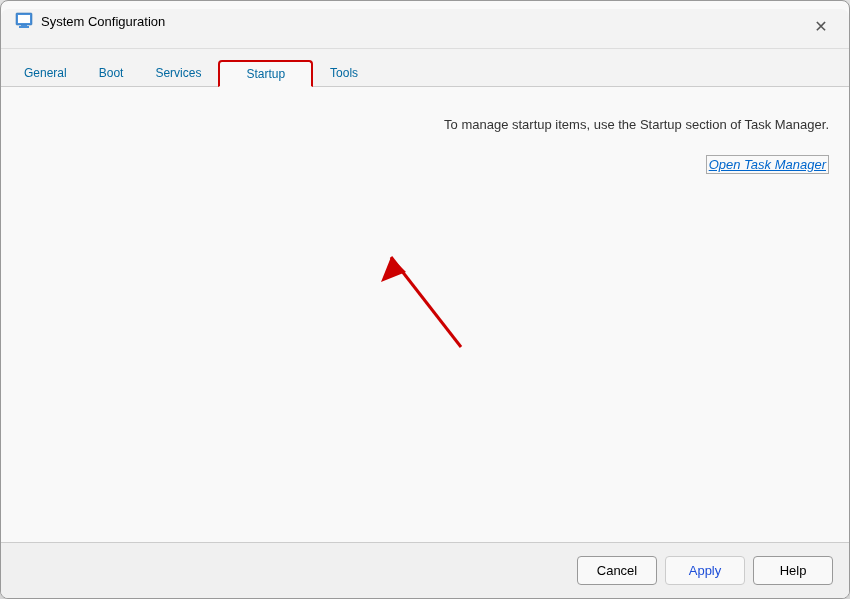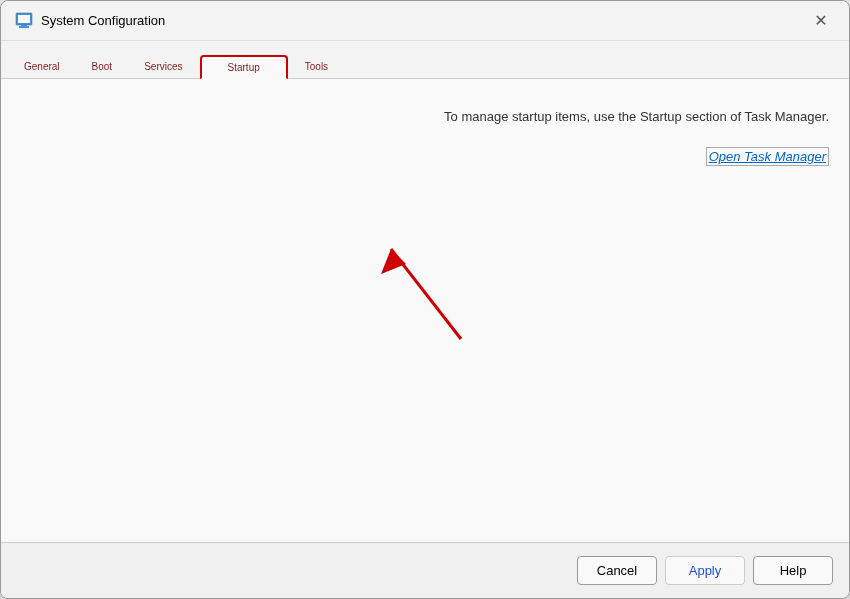--- a/index.html
+++ b/index.html
@@ -28,24 +28,25 @@
       display: flex;
       flex-direction: column;
       overflow: hidden;
     }
 
     .title-bar {
       background: #f3f3f3;
       border-bottom: 1px solid #ddd;
       padding: 3px 14px;
       display: flex;
-      align-items: center;
+      align-items: flex-start;
       justify-content: space-between;
       border-radius: 8px 8px 0 0;
       min-height: 40px;
+      margin-top: 8px;
     }
 
     .title-bar-left {
       display: flex;
       align-items: center;
       gap: 8px;
     }
 
     .title-icon {
       width: 18px;
@@ -81,22 +82,22 @@
       gap: 2px;
       min-height: 38px;
     }
 
     .tab {
       padding: 6px 14px;
       cursor: pointer;
       border: 1px solid transparent;
       background: transparent;
       font-family: 'Segoe UI', sans-serif;
-      font-size: 10px;
-      color: #7f1d1d;
+      font-size: 12px;
+      color: #0369a1;
       border-radius: 4px 4px 0 0;
       margin-bottom: -1px;
       position: relative;
     }
 
     .tab.active {
       background: #f9f9f9;
       border: 2px solid #cc0000;
       border-bottom: 1px solid #f9f9f9;
       font-weight: 500;

